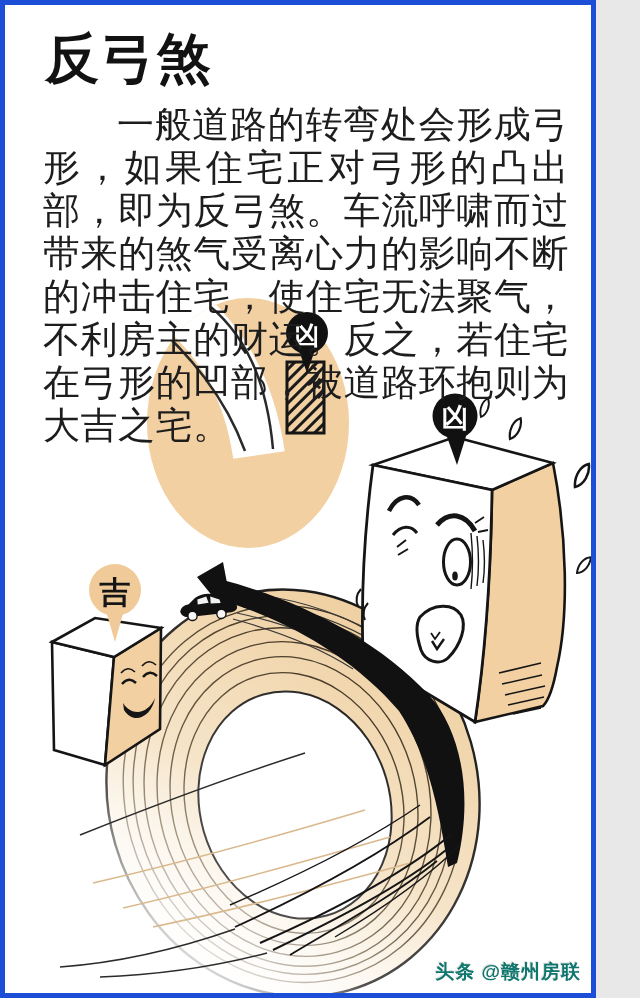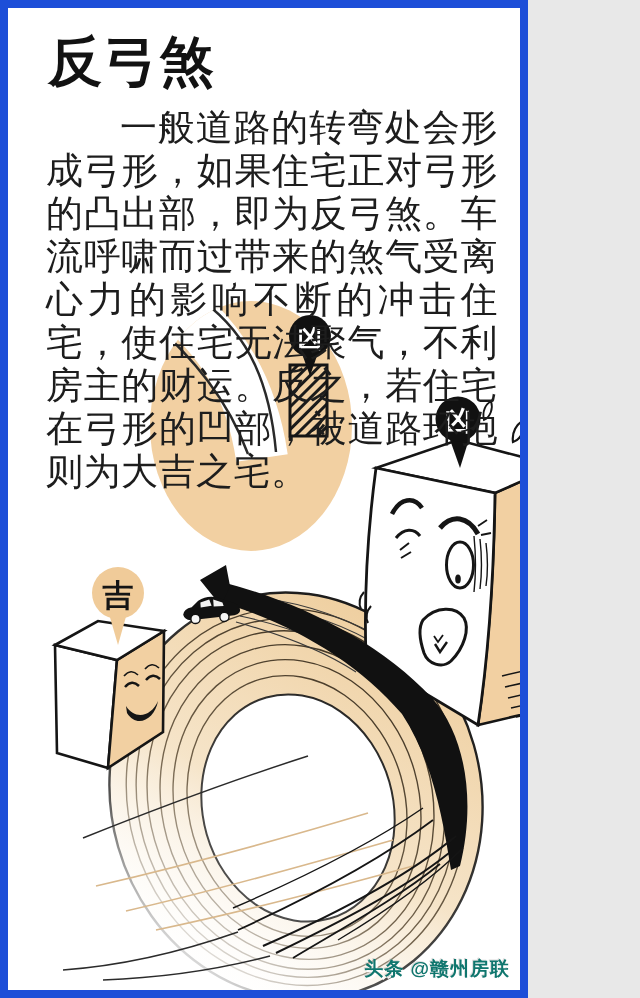--- a/index.html
+++ b/index.html
@@ -1,21 +1,21 @@
 <!DOCTYPE html>
 <html><head>
 <meta charset="utf-8">
 <style>
   html,body{margin:0;padding:0;background:#e8e8e8;}
   .page{
     position:relative;
-    width:528px;height:998px;
+    width:596px;height:998px;
     box-sizing:border-box;
     background:#ffffff;
-    border:8px solid #1d4ed8;
+    border:5px solid #1d4ed8;
     overflow:hidden;
     font-family:"Liberation Sans","DejaVu Sans",sans-serif;
   }
   .content{position:relative;z-index:2;padding:16px 22px 0 38px;}
   .title{
     margin:6px 0 0 2px;
     font-family:"DejaVu Serif","Liberation Serif",serif;
     font-weight:800;
     font-size:54px;
     line-height:1.15;

